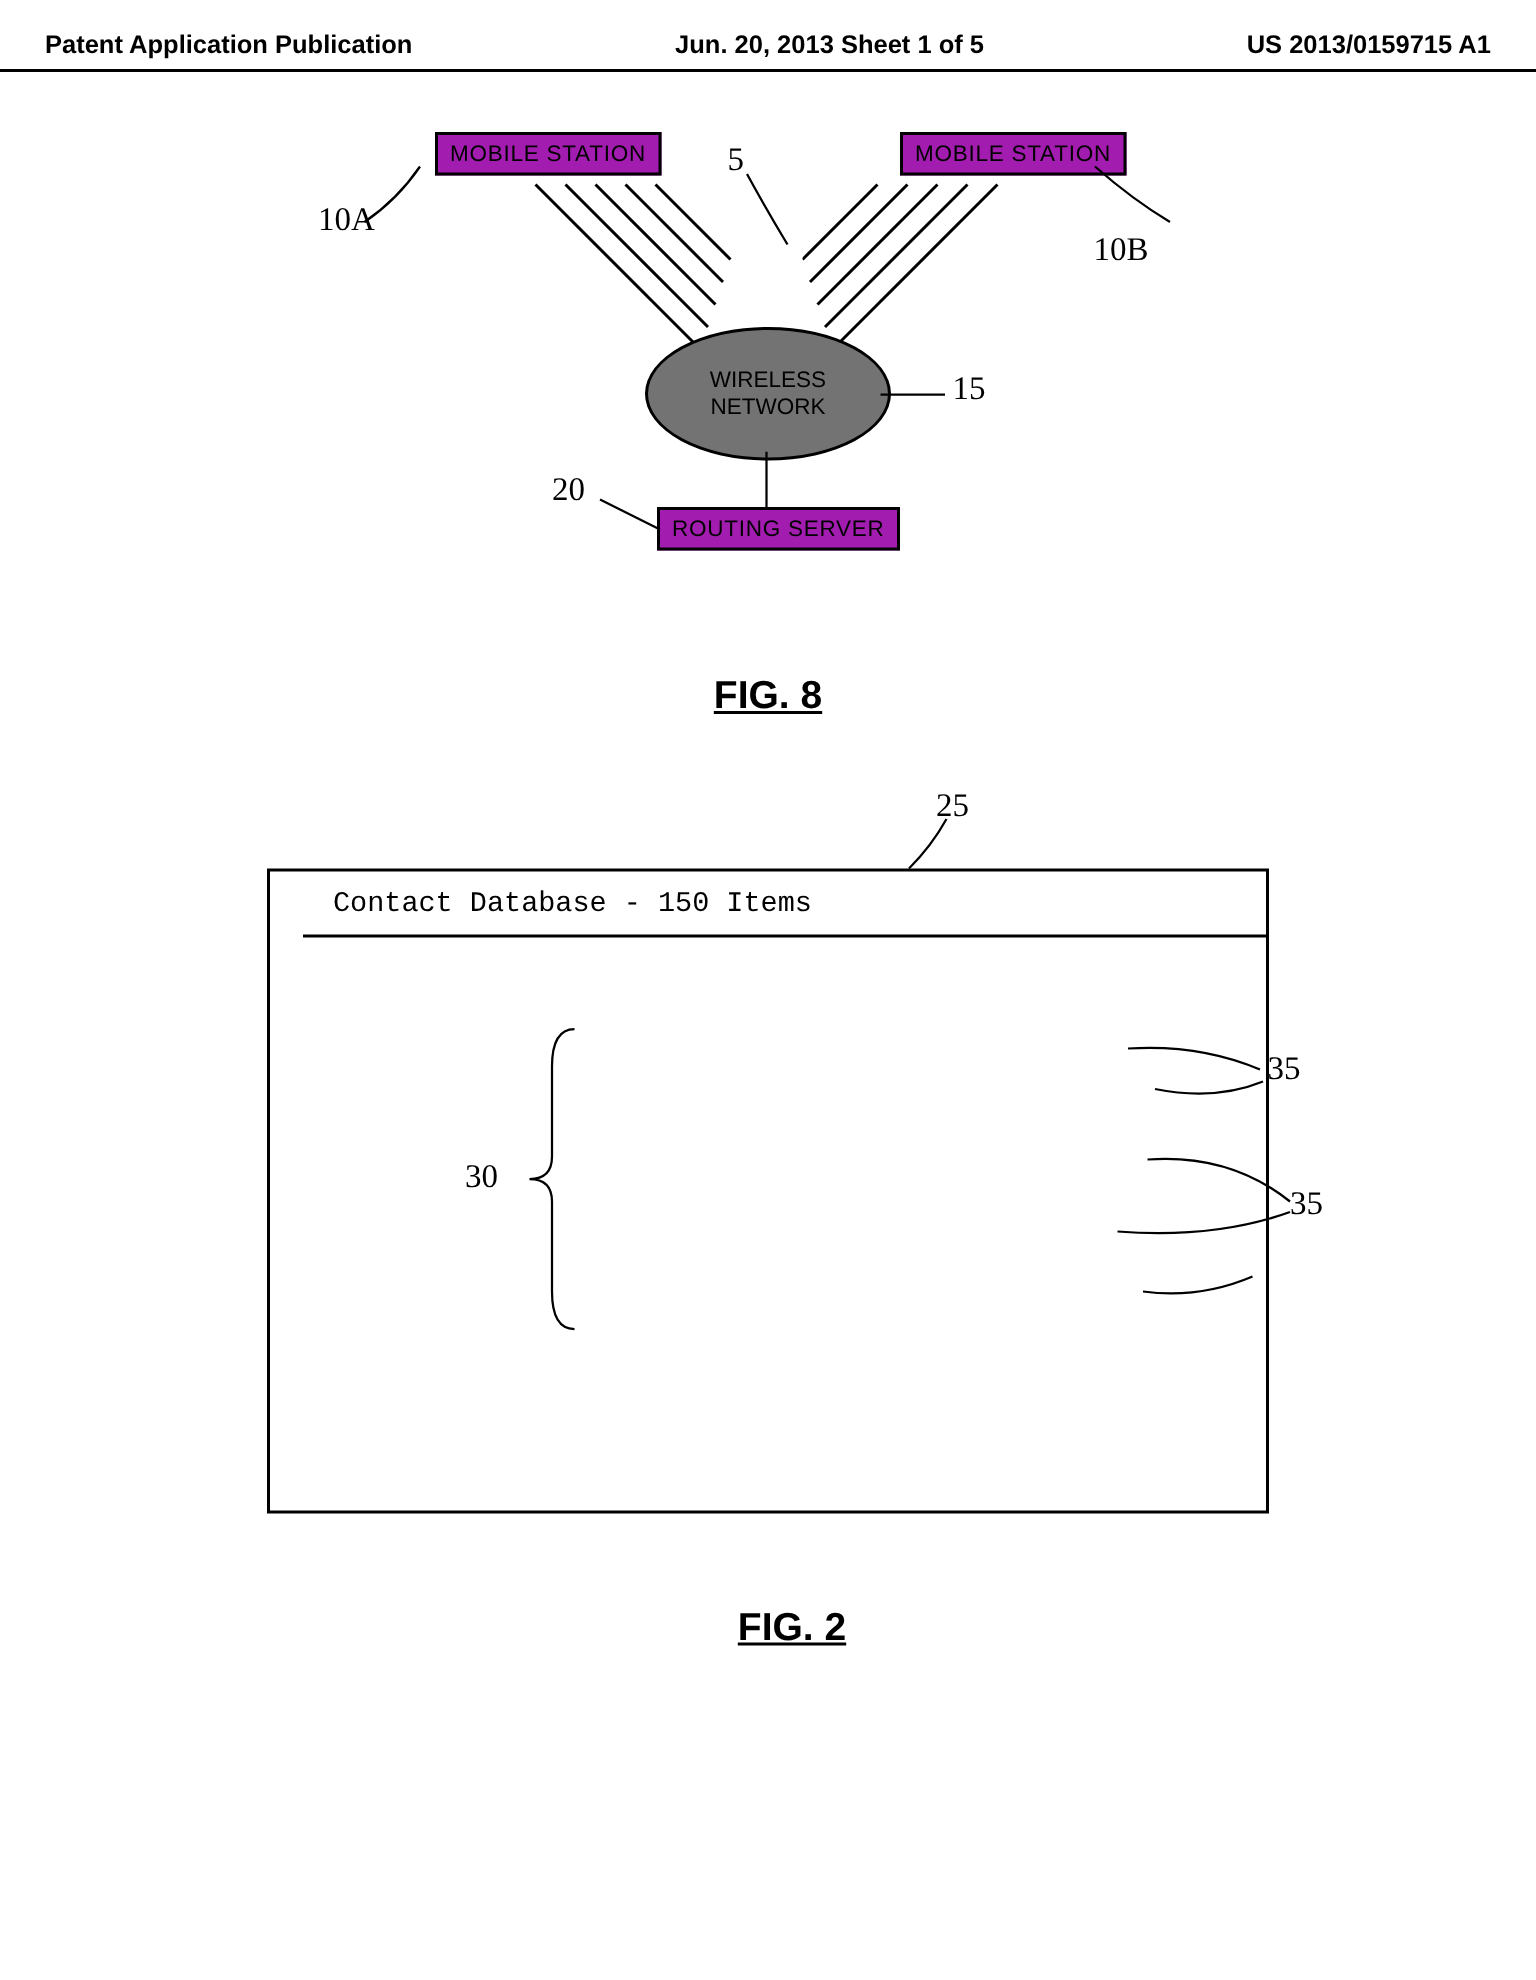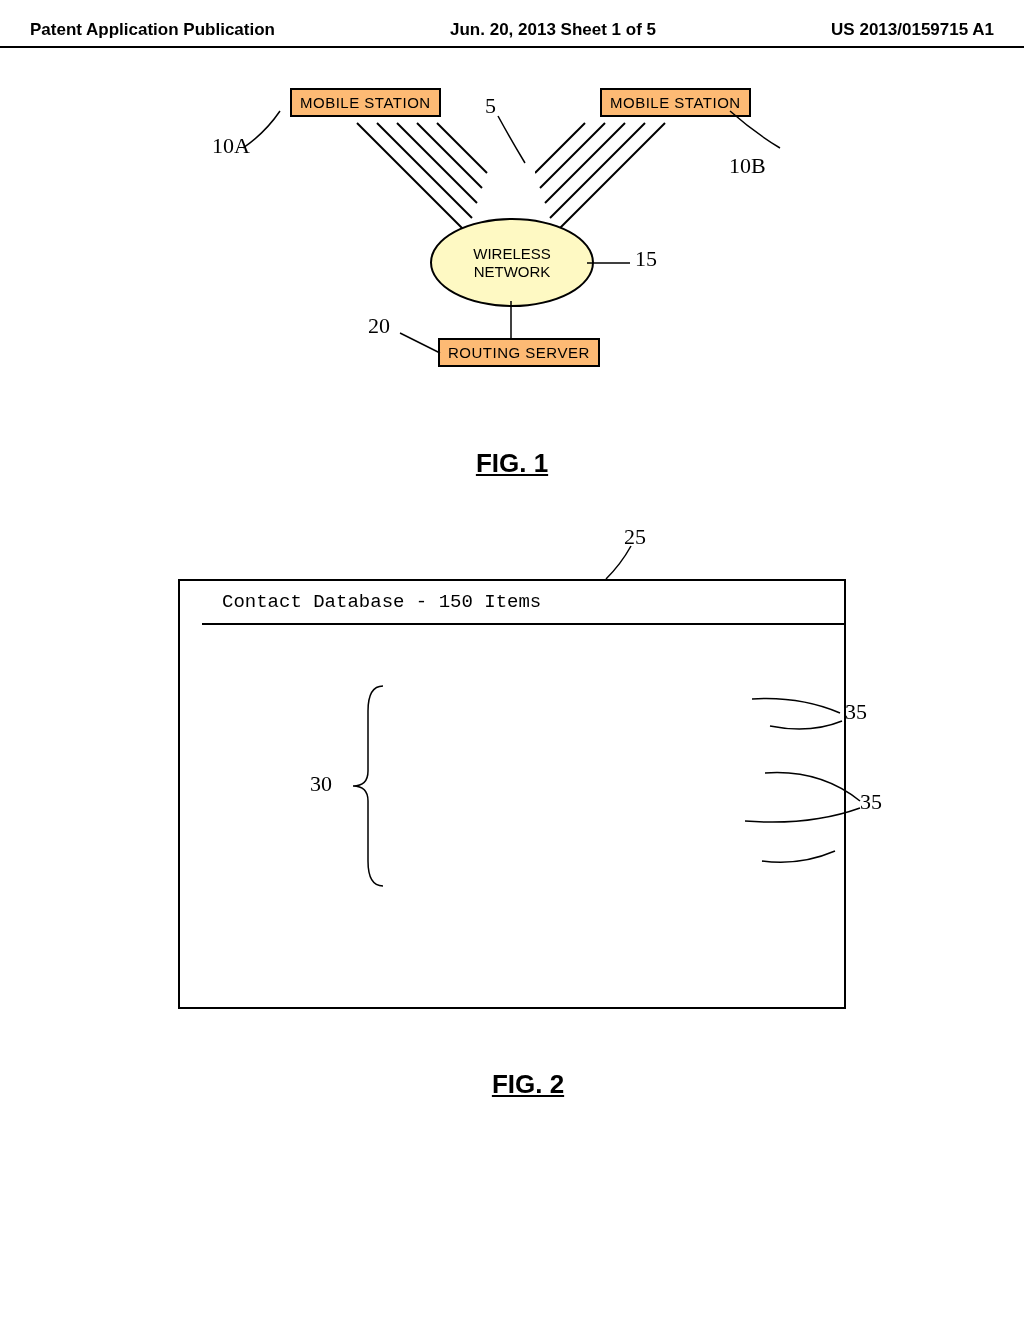--- a/index.html
+++ b/index.html
@@ -30,21 +30,21 @@
   }
   
   .fig1 {
     position: relative;
     height: 340px;
     margin-top: 30px;
   }
   .box {
     position: absolute;
     border: 2px solid #000;
-    background: #fdba74;
+    background: #a21caf;
     font-family: Arial, sans-serif;
     font-size: 15px;
     text-align: center;
     padding: 4px 8px;
     letter-spacing: 0.5px;
   }
   .ref-num {
     position: absolute;
     font-family: 'Comic Sans MS', 'Segoe Script', cursive;
     font-size: 22px;
@@ -52,21 +52,21 @@
   .cloud {
     position: absolute;
     width: 160px;
     height: 85px;
   }
   .cloud-body {
     width: 160px;
     height: 85px;
     border: 2px solid #000;
     border-radius: 50%;
-    background: #fef9c3;
+    background: #737373;
     display:flex;
     align-items:center;
     justify-content:center;
     text-align:center;
     font-size:15px;
     line-height: 1.2;
   }
   .radlines path {
     stroke: #000;
     stroke-width: 2;
@@ -174,21 +174,21 @@
     <span>ROUTING SERVER</span>
   </div>
 
   <svg style="position:absolute; left:395px; top:250px;" width="50" height="30">
     <path class="leader" d="M5 5 Q25 15 45 25"></path>
   </svg>
   <span class="ref-num" style="left:368px; top:235px;">20</span>
 
 </div>
 
-<div class="fig-caption">FIG. 1</div>
+<div class="fig-caption">FIG. 8</div>
 
 <div class="fig2">
 
   <span class="ref-num" style="right:200px; top:-55px;">25</span>
   <svg style="position:absolute; right:195px; top:-35px;" width="50" height="40">
     <path class="leader" d="M30 2 Q20 20 5 35"></path>
   </svg>
 
   <div class="outer-window">
     <div class="titlebar">

